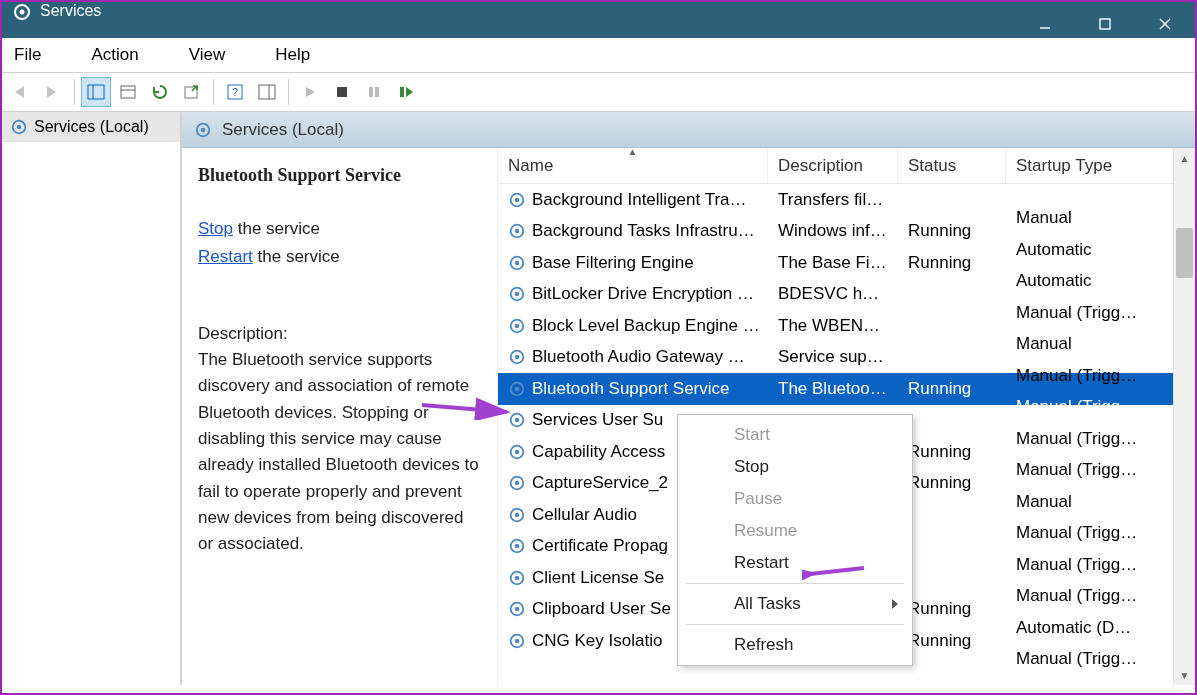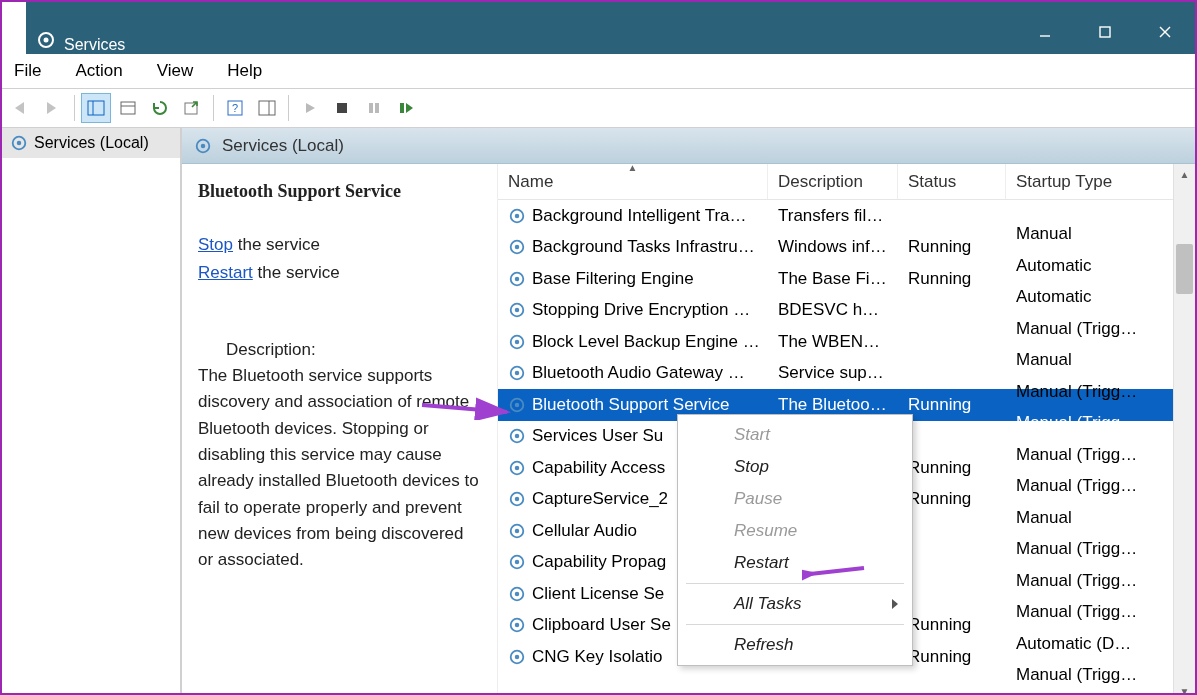--- a/index.html
+++ b/index.html
@@ -9,45 +9,44 @@
     background: #fff;
     width: 1197px;
     height: 695px;
     overflow: hidden;
     border: 2px solid #9c27b0;
     position: relative;
   }
   
   .titlebar {
     background: #2b6179;
-    height: 52px;
-    display: flex;
-    align-items: flex-end;
+    height: 36px;
+    display: flex;
+    align-items: flex-start;
     color: #fff;
     font-size: 16px;
     position: relative;
-    margin-left: 24px;
   }
   .titlebar .app-icon {
     margin: 0 8px 0 10px;
   }
   .titlebar .title { flex: 1; }
   .winbtn {
     width: 60px; height: 44px;
     display: flex; align-items: center; justify-content: center;
     color: #fff; font-size: 14px;
   }
   .winbtn svg { stroke: #fff; }
   
   .menubar {
     height: 34px;
     display: flex;
     align-items: center;
     padding: 0 6px;
-    gap: 22px;
+    gap: 38px;
     font-size: 17px;
     color: #000;
     border-bottom: 0;
   }
   .menubar span { padding: 4px 6px; }
   
   .toolbar {
     height: 40px;
     display: flex;
     align-items: center;
@@ -111,21 +110,21 @@
     width: 316px;
     padding: 14px 18px 14px 16px;
     font-size: 17px;
     line-height: 1.55;
     color: #222;
     border-right: 1px solid #eee;
   }
   .detail h3 { font-size: 18px; font-weight: bold; margin-bottom: 26px; font-family:"Segoe UI Semibold","Segoe UI";}
   .detail a { color: #1a56c4; text-decoration: underline; }
   .actions-line { margin-bottom: 2px; }
-  .desc-label { margin-top: 50px; margin-left: 28px; }
+  .desc-label { margin-top: 50px; }
   
   .list-wrap {
     flex: 1;
     position: relative;
     overflow: hidden;
   }
   .list-header {
     display: flex;
     height: 36px;
     align-items: center;
@@ -192,21 +191,20 @@
     border: 1px solid #bfbfbf;
     box-shadow: 3px 3px 6px rgba(0,0,0,.18);
     z-index: 50;
     font-size: 17px;
     padding: 4px 0;
   }
   .ctx-item {
     padding: 6px 28px 6px 56px;
     position: relative;
     color: #222;
-    font-style: italic;
   }
   .ctx-item.disabled { color: #9a9a9a; }
   .ctx-sep { height:1px; background:#d8d8d8; margin:4px 8px; }
   .ctx-sub::after {
     content:""; position:absolute; right:14px; top:50%;
     transform:translateY(-50%);
     border-left:6px solid #555; border-top:5px solid transparent; border-bottom:5px solid transparent;
   }
   
   .anno-arrow {
@@ -417,21 +415,21 @@
               <div class="cell c-startup">Automatic</div>
             </div>
             <div class="row">
               <div class="cell c-name">
                 <span class="gear-icon">
                   <svg viewBox="0 0 20 20">
                     <circle cx="10" cy="10" r="7" fill="none" stroke="#4a8bc2" stroke-width="2"></circle>
                     <circle cx="10" cy="10" r="2.5" fill="#4a8bc2"></circle>
                   </svg>
                 </span>
-                <span>Stopping Drive Encryption …</span>
+                <span>BitLocker Drive Encryption …</span>
               </div>
               <div class="cell c-desc">BDESVC hos…</div>
               <div class="cell c-status"></div>
               <div class="cell c-startup">Manual (Trigg…</div>
             </div>
             <div class="row">
               <div class="cell c-name">
                 <span class="gear-icon">
                   <svg viewBox="0 0 20 20">
                     <circle cx="10" cy="10" r="7" fill="none" stroke="#4a8bc2" stroke-width="2"></circle>
@@ -529,21 +527,21 @@
               <div class="cell c-startup">Manual (Trigg…</div>
             </div>
             <div class="row">
               <div class="cell c-name">
                 <span class="gear-icon">
                   <svg viewBox="0 0 20 20">
                     <circle cx="10" cy="10" r="7" fill="none" stroke="#4a8bc2" stroke-width="2"></circle>
                     <circle cx="10" cy="10" r="2.5" fill="#4a8bc2"></circle>
                   </svg>
                 </span>
-                <span>Capability Propag</span>
+                <span>Certificate Propag</span>
               </div>
               <div class="cell c-desc"></div>
               <div class="cell c-status"></div>
               <div class="cell c-startup">Manual (Trigg…</div>
             </div>
             <div class="row">
               <div class="cell c-name">
                 <span class="gear-icon">
                   <svg viewBox="0 0 20 20">
                     <circle cx="10" cy="10" r="7" fill="none" stroke="#4a8bc2" stroke-width="2"></circle>

